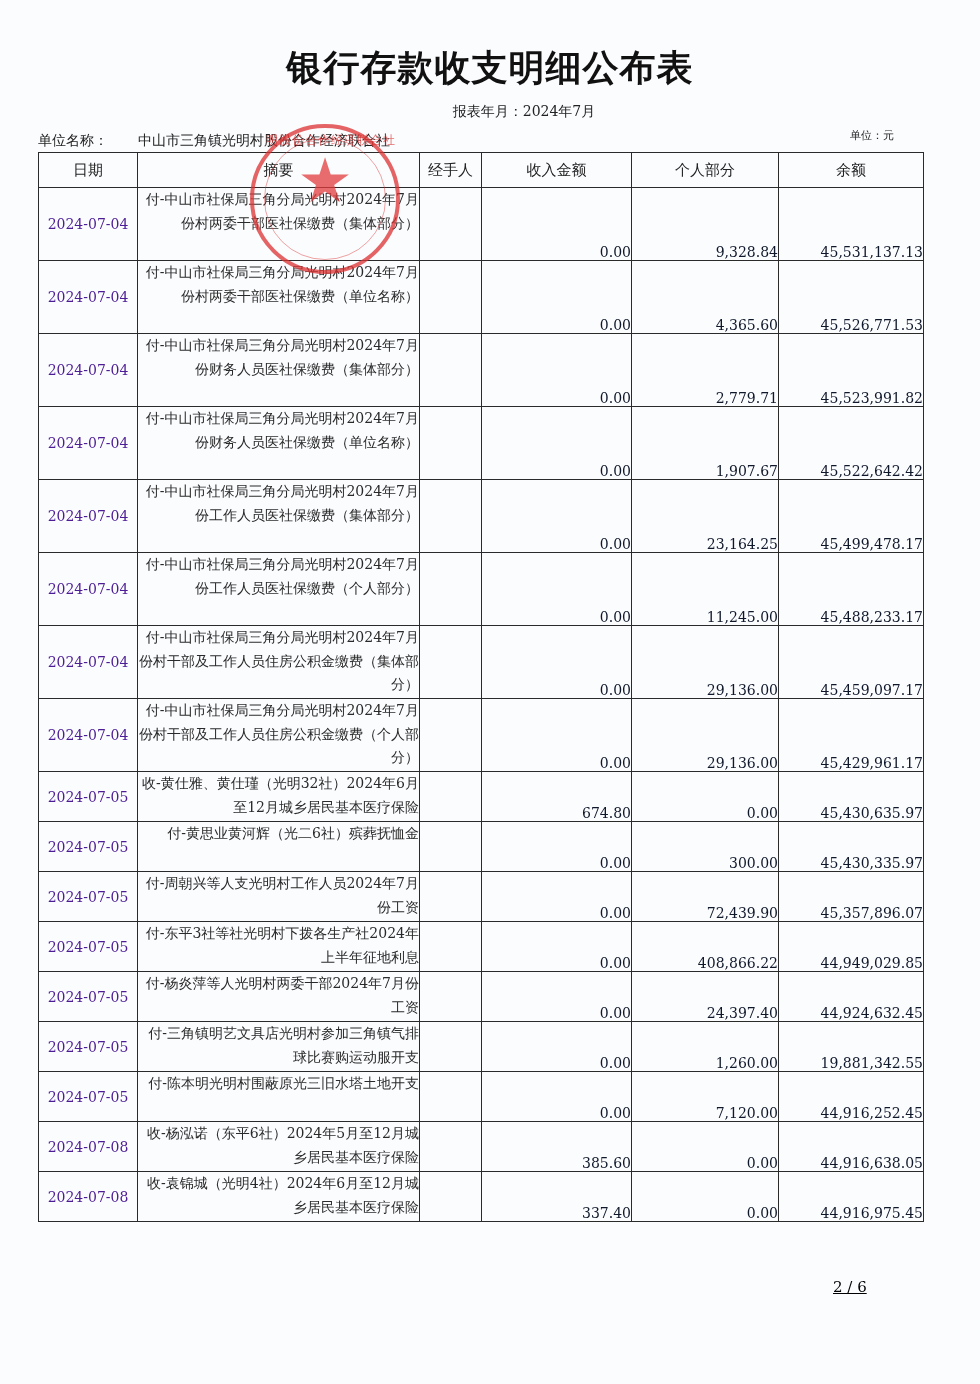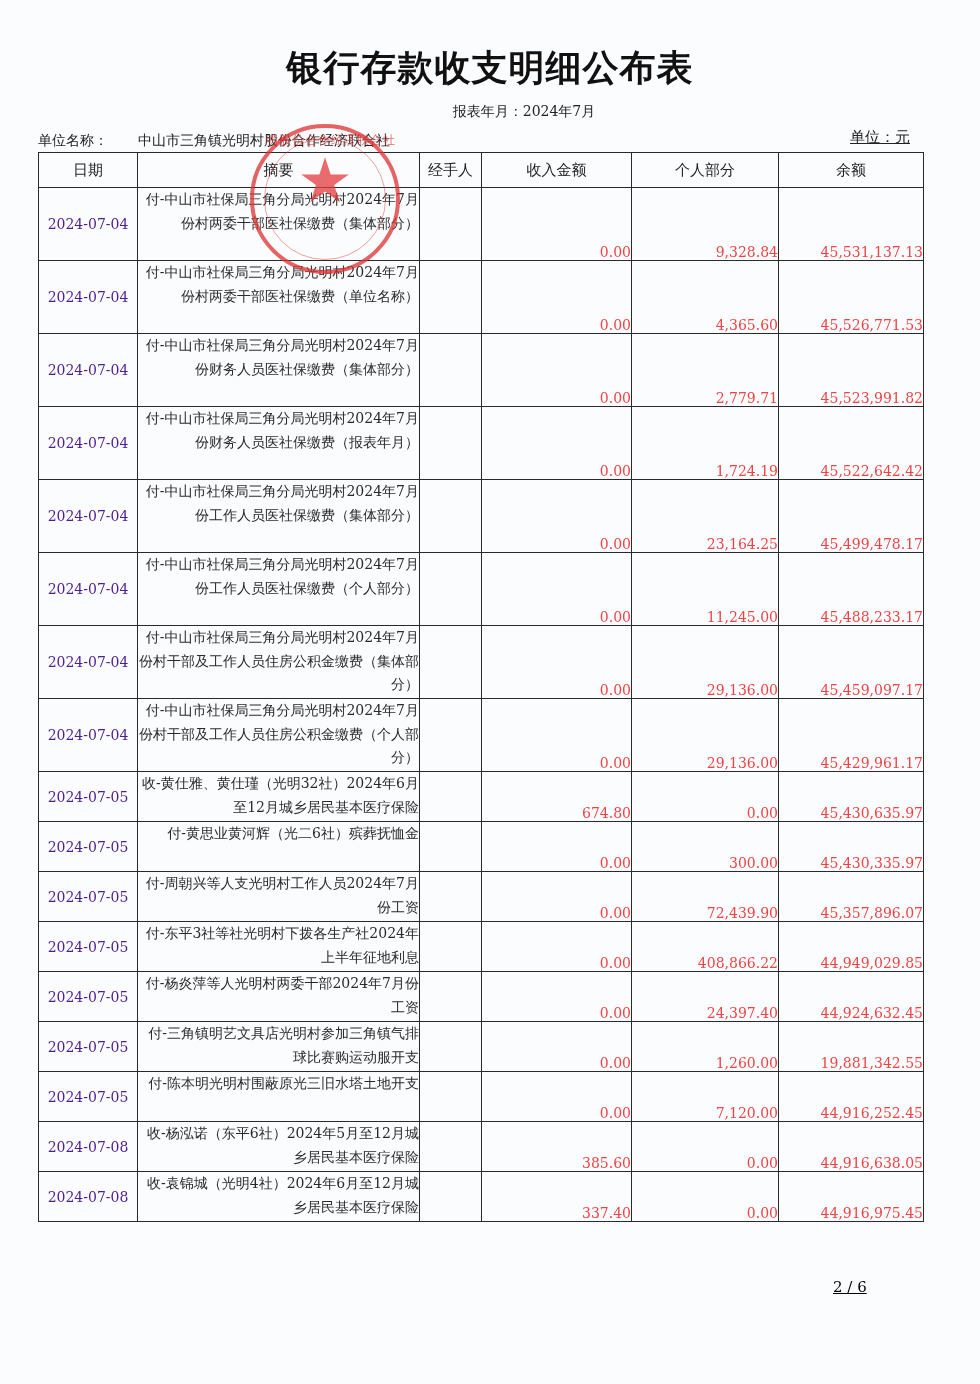--- a/index.html
+++ b/index.html
@@ -41,23 +41,22 @@
       left: 38px;
       top: 132px;
       font-size: 14px;
       color: #222;
     }
     .unit-name .lbl { margin-right: 30px; }
     .unit-label {
       position: absolute;
       left: 850px;
       top: 128px;
-      font-size: 15px;
+      font-size: 11px;
       color: #222;
-      text-decoration: underline;
     }
     table.ledger {
       position: absolute;
       left: 38px;
       top: 152px;
       border-collapse: collapse;
       table-layout: fixed;
       width: 885px;
       padding-left: 38px;
     }
@@ -89,21 +88,21 @@
       color: #2a2a2a;
       word-break: break-all;
     }
     td.handler { vertical-align: middle; }
     td.num {
       text-align: right;
       vertical-align: bottom;
       padding-right: 2px;
       padding-bottom: 2px;
       font-size: 14px;
-      color: #ef4444;
+      color: #0f172a;
       font-family: "DejaVu Serif", "Liberation Serif", serif;
     }
     tr.h3 td { height: 72px; }
     tr.h2 td { height: 49px; }
     .stamp {
       position: absolute;
       left: 250px;
       top: 124px;
       width: 150px;
       height: 150px;
@@ -198,24 +197,24 @@
     <tr class="h3">
       <td class="date">2024-07-04</td>
       <td class="summary">付-中山市社保局三角分局光明村2024年7月份财务人员医社保缴费（集体部分）</td>
       <td class="handler"></td>
       <td class="num">0.00</td>
       <td class="num">2,779.71</td>
       <td class="num">45,523,991.82</td>
     </tr>
     <tr class="h3">
       <td class="date">2024-07-04</td>
-      <td class="summary">付-中山市社保局三角分局光明村2024年7月份财务人员医社保缴费（报表年月）</td>
-      <td class="handler"></td>
-      <td class="num">0.00</td>
-      <td class="num">1,724.19</td>
+      <td class="summary">付-中山市社保局三角分局光明村2024年7月份财务人员医社保缴费（单位名称）</td>
+      <td class="handler"></td>
+      <td class="num">0.00</td>
+      <td class="num">1,907.67</td>
       <td class="num">45,522,642.42</td>
     </tr>
     <tr class="h3">
       <td class="date">2024-07-04</td>
       <td class="summary">付-中山市社保局三角分局光明村2024年7月份工作人员医社保缴费（集体部分）</td>
       <td class="handler"></td>
       <td class="num">0.00</td>
       <td class="num">23,164.25</td>
       <td class="num">45,499,478.17</td>
     </tr>

